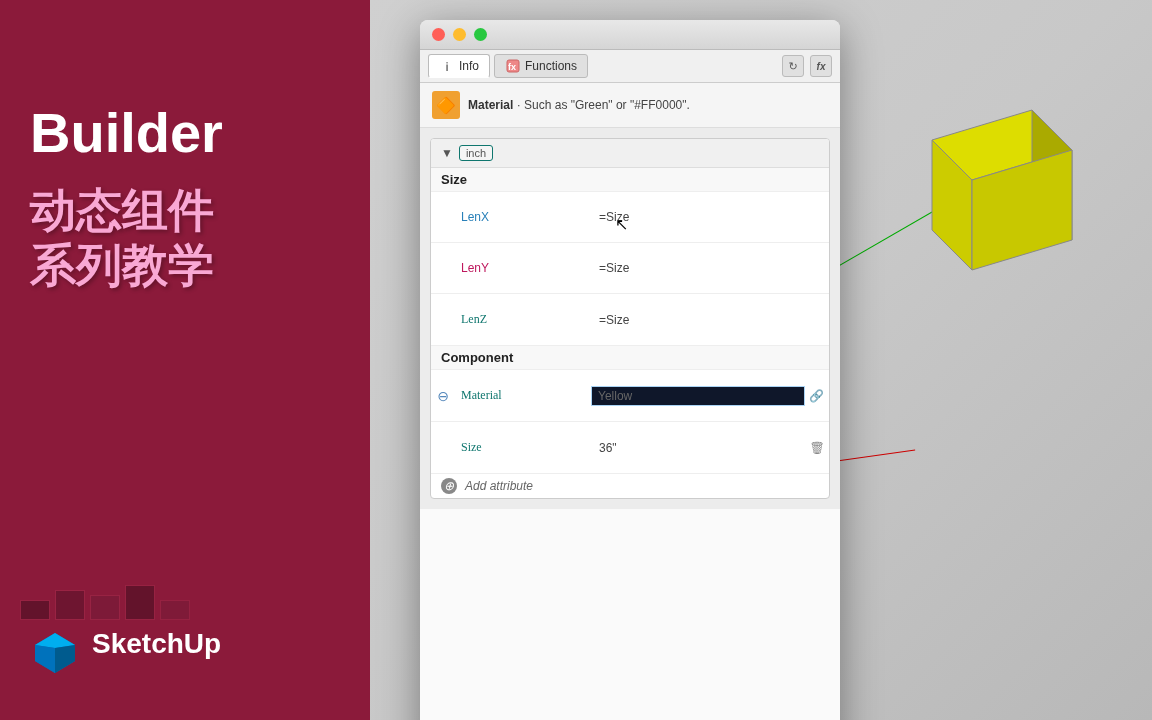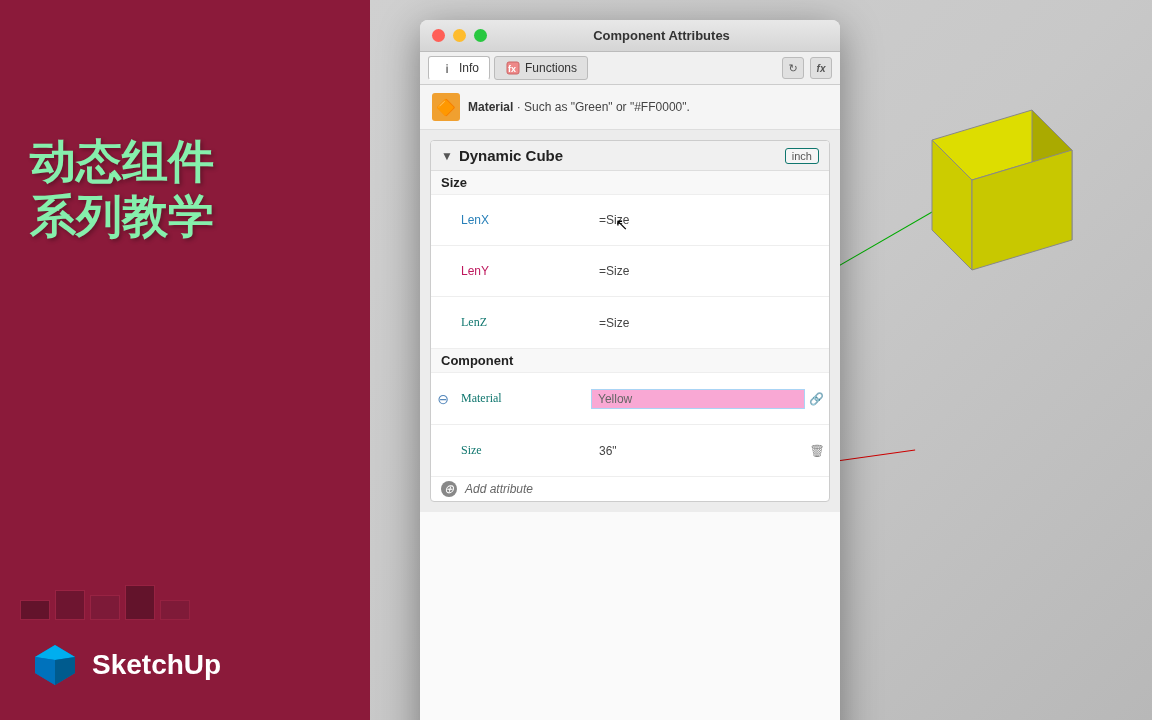--- a/index.html
+++ b/index.html
@@ -25,34 +25,34 @@
 
     .skill-builder-title {
       color: white;
       font-size: 56px;
       font-weight: 900;
       line-height: 1.1;
       margin-bottom: 20px;
     }
 
     .chinese-subtitle {
-      color: #86efac;
+      color: #f9a8d4;
       font-size: 46px;
       font-weight: 900;
       line-height: 1.2;
       text-shadow: 2px 2px 4px rgba(0,0,0,0.3);
-      margin-top: 12px;
+      margin-top: 0;
     }
 
     .sketchup-branding {
       position: absolute;
-      bottom: 30px;
+      bottom: 42px;
       left: 30px;
       display: flex;
-      align-items: center;
+      align-items: flex-start;
       gap: 12px;
     }
 
     .sketchup-logo {
       width: 50px;
       height: 50px;
     }
 
     .sketchup-text {
       color: white;
@@ -321,21 +321,21 @@
     }
 
     .attr-value {
       flex: 1;
       padding: 3px 8px;
       font-size: 12px;
       color: #444;
     }
 
     .attr-value.input-field {
-      background: #f9a8d4;
+      background: #0f172a;
       border: 1px solid #aad4f5;
       padding: 2px 6px;
       color: #666;
     }
 
     .attr-delete {
       width: 24px;
       display: flex;
       align-items: center;
       justify-content: center;
@@ -381,20 +381,21 @@
       pointer-events: none;
       z-index: 100;
     }
   </style>
 </head>
 <body>
 
 <div class="left-panel">
   <div class="skill-builder-title">
     <br>
+    <span>Builder</span>
   </div>
 
   <div class="chinese-subtitle">
     <span>动态组件</span><br>
     <span>系列教学</span>
   </div>
 
   <div class="cubes-decoration">
     <div class="mini-cube" style="height:20px;background:#5a1228;opacity:0.8;"></div>
     <div class="mini-cube" style="height:30px;background:#6B1530;opacity:0.9;"></div>
@@ -432,21 +433,20 @@
       <polygon points="100,100 200,70 200,160 100,190" fill="#C8C800" stroke="#888" stroke-width="1"></polygon>
     </svg>
   </div>
 
   <div class="ca-window">
 
     <div class="ca-titlebar">
       <button class="window-btn btn-close"></button>
       <button class="window-btn btn-minimize"></button>
       <button class="window-btn btn-maximize"></button>
-      <span class="ca-title-text">Component Attributes</span>
     </div>
 
     <div class="ca-toolbar">
       <div class="ca-tabs">
         <div class="ca-tab active">
           <span class="ca-tab-icon">ℹ</span>
           <span>Info</span>
         </div>
         <div class="ca-tab">
           <span class="ca-tab-icon">
@@ -469,21 +469,20 @@
       <span>
         <span class="desc-bold">Material</span>
         <span> · Such as "Green" or "#FF0000".</span>
       </span>
     </div>
 
     <div class="ca-content">
 
       <div class="comp-header">
         <span class="comp-arrow">▼</span>
-        <span class="comp-name">Dynamic Cube</span>
         <span class="comp-unit">inch</span>
       </div>
 
       <div>
         <div class="attr-section-header">Size</div>
 
         <div class="attr-row">
           <div class="attr-row-expand"></div>
           <div class="attr-name" style="color: rgb(41, 128, 185); font-weight: 500;">LenX</div>
           <div class="attr-value">=Size</div>

